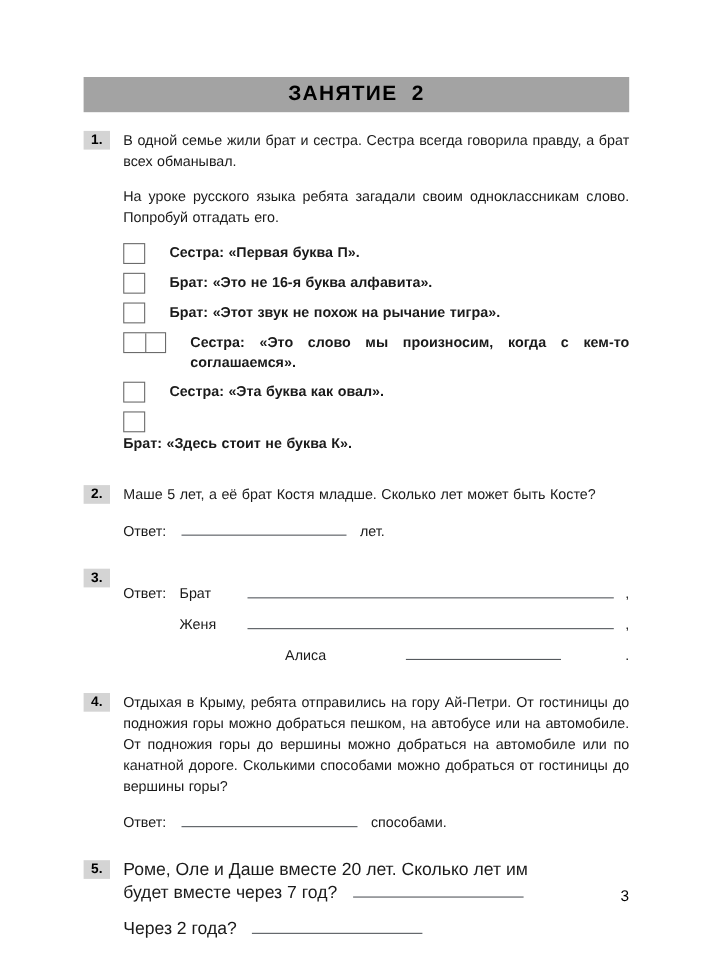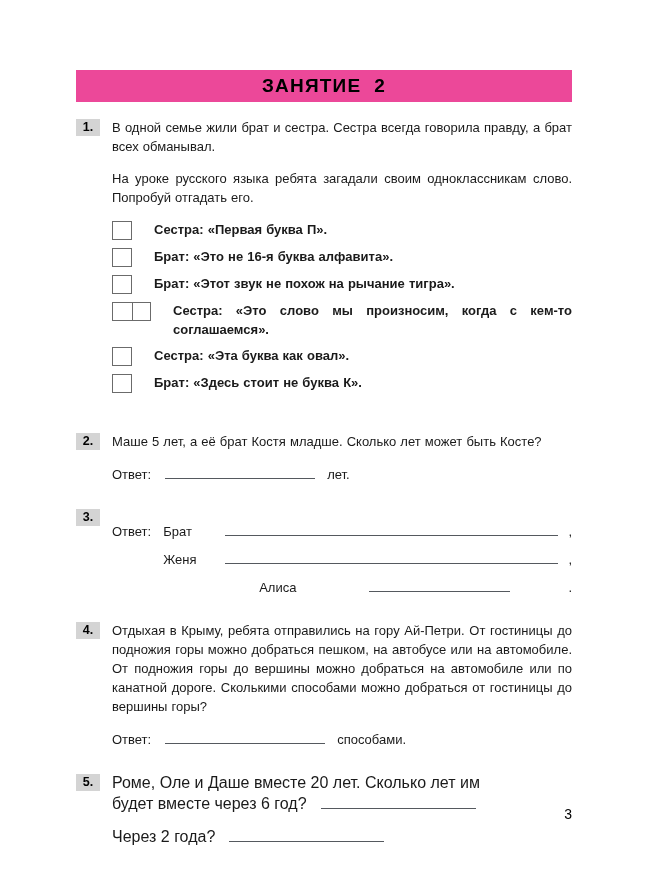--- a/index.html
+++ b/index.html
@@ -21,21 +21,21 @@
     left: 76px;
     top: 0;
     width: 496px;
     height: 871px;
   }
 
   
   .lesson-band {
     margin-top: 70px;
     height: 32px;
-    background: #ec4899;
+    background: #a3a3a3;
     display: flex;
     align-items: center;
     justify-content: center;
   }
   .lesson-title {
     font-size: 19px;
     font-weight: bold;
     letter-spacing: 1.2px;
     color: #000;
     white-space: pre;
@@ -77,21 +77,21 @@
   }
   .para + .para { margin-top: 13px; }
 
   
   .statements { margin-top: 13px; }
   .stmt {
     display: flex;
     align-items: flex-start;
     margin-bottom: 7px;
   }
-  .stmt:last-child { margin-bottom: 15px; }
+  .stmt:last-child { margin-bottom: 4px; flex-direction: column; }
   .box {
     flex: 0 0 auto;
     width: 20px;
     height: 19px;
     border: 1px solid #6b6b6b;
     background: #fff;
     box-sizing: border-box;
     margin-top: 1px;
     margin-right: 22px;
   }
@@ -288,21 +288,21 @@
     </div>
   </div>
 
   <div class="task" style="margin-top:24px;">
     <div class="task-num">5.</div>
     <div class="task-body">
       <div class="inline-row">
         <span>Роме, Оле и Даше вместе 20 лет. Сколько лет им</span>
       </div>
       <div class="inline-row" style="margin-top:2px;">
-        <span>будет вместе через 6 год?</span>
+        <span>будет вместе через 7 год?</span>
         <span class="gap-m"></span>
         <span class="rule w155"></span>
       </div>
       <div class="inline-row spaced">
         <span>Через 2 года?</span>
         <span class="gap-m"></span>
         <span class="rule w155"></span>
       </div>
     </div>
   </div>

